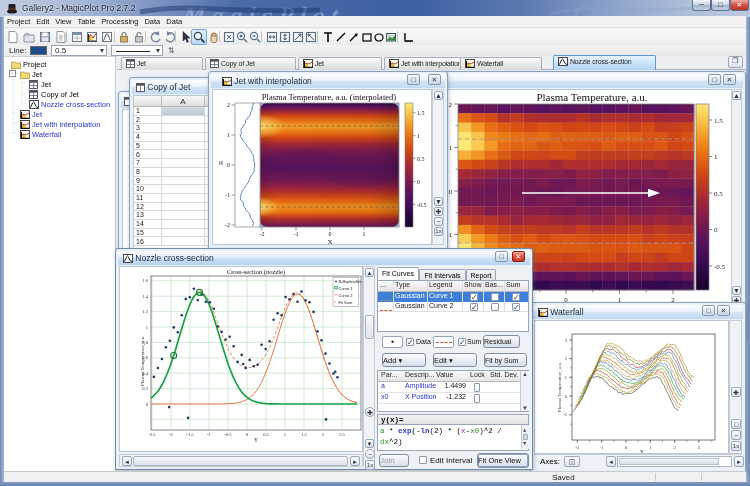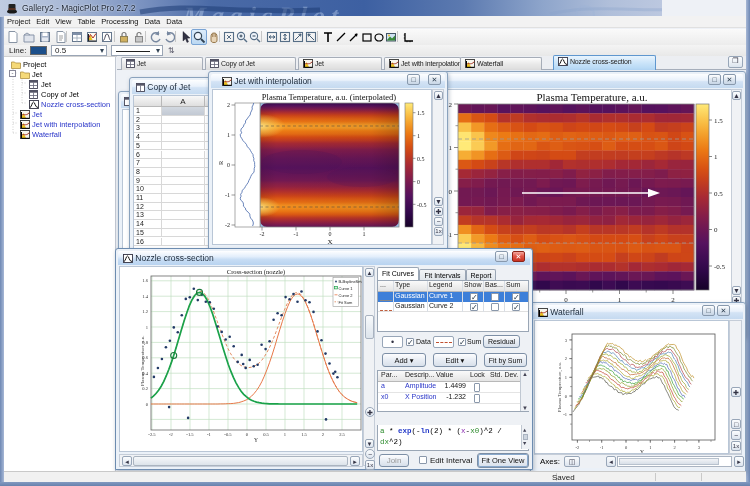--- a/index.html
+++ b/index.html
@@ -1,16 +1,16 @@
 <!DOCTYPE html>
 <html><head><meta charset="utf-8"><style>
 *{margin:0;padding:0;box-sizing:border-box}
 html,body{width:750px;height:486px;overflow:hidden;font-family:"Liberation Sans",sans-serif;background:#eef1f6}
 .abs{position:absolute}
-#titlebar{left:0;top:0;width:662px;height:17px;
+#titlebar{left:0;top:0;width:750px;height:17px;
  background:linear-gradient(90deg,#c0cce2 0%,#a9b9d6 10%,#7890bf 22%,#4a6aa6 32%,#3d60a2 55%,#5c7ab0 70%,#8ea5cb 82%,#b0bfda 92%,#bcc8e0 100%);
  overflow:hidden}
 #ghost{position:absolute;left:183px;top:2px;font-size:25px;font-weight:bold;font-style:italic;
  color:rgba(185,205,235,0.45);letter-spacing:6px;font-family:"Liberation Serif",serif;transform:skewX(-6deg)}
 #titletext{position:absolute;left:22px;top:3px;font-size:8.5px;color:#1b2433;text-shadow:0 0 2px #fff}
 .aerobtn{position:absolute;top:0;height:11px;border:1px solid #5a6f92;border-top:none;
  background:linear-gradient(#f5f8fc,#c9d4e4 45%,#a6b6cd 55%,#c2cfde);border-radius:0 0 3px 3px;
  font-size:7px;line-height:10px;text-align:center;color:#223}
 #menubar{left:4px;top:16px;width:742px;height:12px;background:#f2f2f2;border-bottom:1px solid #e0e0e0;
  font-size:7.5px;color:#111;line-height:12px}
@@ -39,21 +39,21 @@
 #statusbar{left:4px;top:471px;width:742px;height:11px;background:#f1f1f1;border-top:1px solid #c9c9c9;font-size:8px;color:#222}
 .scell{position:absolute;top:1px;bottom:1px;border-left:1px solid #c9c9c9}
 #bborder{left:0;top:482px;width:750px;height:4px;background:linear-gradient(#8299c0,#6782ad)}
 #lborder{left:0;top:0;width:4px;height:486px;background:linear-gradient(90deg,#6e88b4,#a7b8d6)}
 #rborder{left:746px;top:0;width:4px;height:486px;background:linear-gradient(90deg,#a7b8d6,#6e88b4)}
 .gt-hdr{position:absolute;background:linear-gradient(#f8f8f8,#dfdfdf);border:1px solid #b8b8b8;border-width:0 1px 1px 0;font-size:8px;text-align:center;color:#222}
 .gt-cell{position:absolute;border:1px solid #d8d8d8;border-width:0 1px 1px 0;font-size:7px;color:#222}
 .minibtn{position:absolute;border:1px solid #98a6b8;background:linear-gradient(#fcfdfe,#dce4ee);border-radius:2px;
  font-size:7px;text-align:center;color:#334;overflow:hidden}
 .fbtn{position:absolute;border:1px solid #7d8fa6;background:linear-gradient(#fdfdfe,#e8edf4 50%,#d8e0ea);
- border-radius:3px;font-size:8px;text-align:center;color:#111}
+ border-radius:3px;font-size:8px;text-align:left;color:#111}
 .chk{position:absolute;width:8px;height:8px;border:1px solid #8a98ab;background:#fff;border-radius:1px;font-size:8px;line-height:8px;color:#234;text-align:center}
 .flabel{position:absolute;font-size:8px;color:#111;white-space:nowrap}
 .scroll{position:absolute;background:#f0f2f5;border:1px solid #c5cdd8}
 </style></head><body>
 <div id="lborder" class="abs"></div>
 <div id="rborder" class="abs"></div>
 <div id="bborder" class="abs"></div>
 <div id="titlebar" class="abs">
     <div id="ghost">MagicPlot</div>
     <svg class="abs" style="left:130px;top:0" width="620" height="17">
@@ -1263,20 +1263,21 @@
           <span style="position:absolute;left:3px">x0</span>
           <span style="position:absolute;left:27px">X Position</span>
           <span style="position:absolute;left:56px;width:32px;text-align:right;color:#111">-1.232</span>
         </div>
         <div class="chk" style="left:96px;top:23px;width:6px;height:9px"></div>
         <div class="abs" style="left:142px;top:0;width:9px;height:40px;background:#eef1f5;border-left:1px solid #c0c8d2">
           <div style="position:absolute;top:0px;font-size:6px;left:1px;color:#445">▲</div>
           <div style="position:absolute;bottom:0px;font-size:6px;left:1px;color:#445">▼</div>
         </div>
       </div>
+      <div class="abs" style="left:2px;top:148px;width:152px;height:11px;background:linear-gradient(#f2f2f2,#e2e2e2);border:1px solid #9aa6b5;font-size:7.5px;font-family:'Liberation Mono',monospace;font-weight:bold;padding-left:3px;line-height:10px">y(x)=</div>
       <div class="abs" style="left:2px;top:159px;width:152px;height:26px;background:#fff;border:1px solid #9aa6b5;border-top:none;font-size:7.5px;font-family:'Liberation Mono',monospace;padding:1px 2px;line-height:11px"><span style="color:#2a8a2a">a</span> * <span style="color:#2238c8;font-weight:bold">exp</span>(-<span style="color:#2238c8;font-weight:bold">ln</span>(2) * (<span style="color:#8a2ab0">x</span>-<span style="color:#2a8a2a">x0</span>)^2 /<br><span style="color:#2a8a2a">dx</span>^2)<div class="abs" style="left:143px;top:0;width:8px;height:24px;background:#eef1f5;border-left:1px solid #c0c8d2">
           <div style="position:absolute;top:0;font-size:5.5px;left:1px;color:#445">▲</div>
           <div style="position:absolute;top:9px;left:1px;width:5px;height:6px;background:#cdd5df;border:1px solid #a8b2c0"></div>
           <div style="position:absolute;bottom:0;font-size:5.5px;left:1px;color:#445">▼</div>
         </div></div>
       <div class="fbtn" style="left:4px;top:188px;width:30px;height:13px;line-height:12px;color:#999">Join</div>
       <div class="chk" style="left:44px;top:190px"></div>
       <div class="flabel" style="left:55px;top:190px">Edit Interval</div>
       <div class="fbtn" style="left:102px;top:187px;width:52px;height:15px;line-height:14px;font-size:7.5px;box-shadow:0 0 0 1px #88a8cc inset">Fit One View</div>
     </div>

